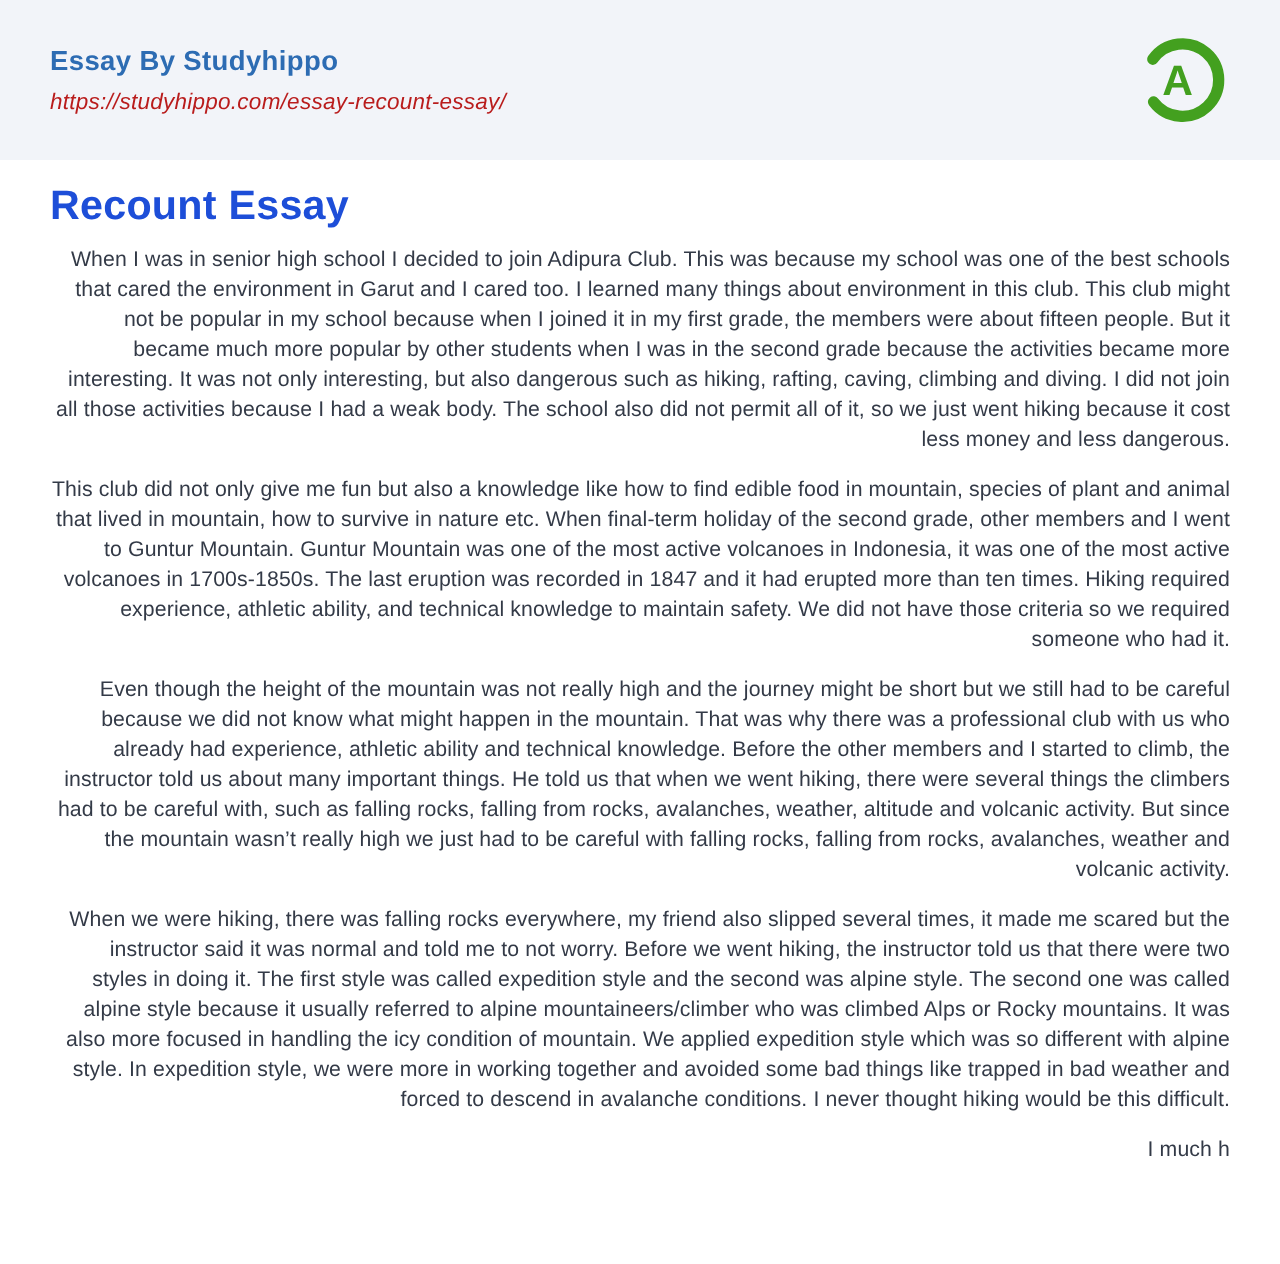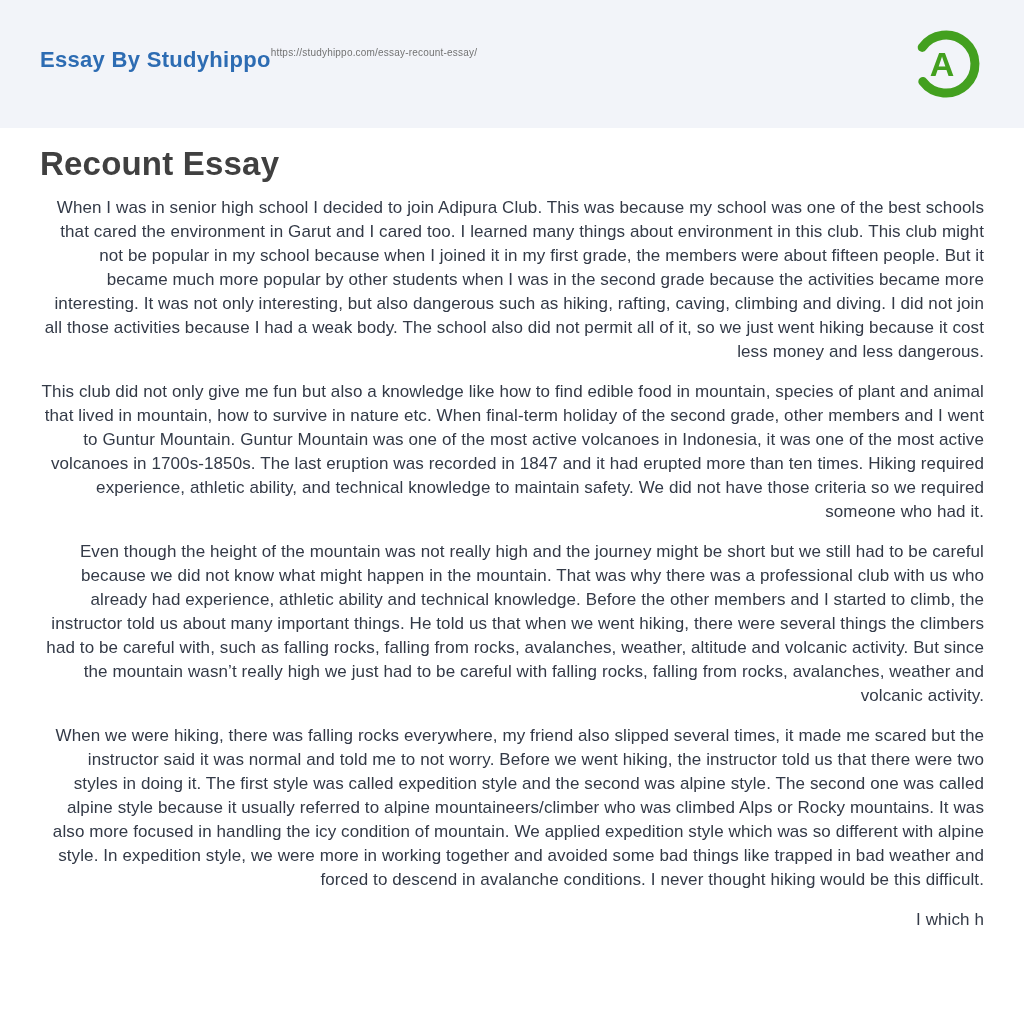--- a/index.html
+++ b/index.html
@@ -12,40 +12,41 @@
     overflow: hidden;
   }
   .header {
     height: 128px;
     background: #f2f4f9;
     display: flex;
     align-items: center;
     justify-content: space-between;
     padding: 0 40px;
   }
-  .header-left { display: flex; flex-direction: row; }
+  .header-left { display: flex; flex-direction: column; }
   .byline {
     color: #2d6cb3;
     font-size: 22px;
     font-weight: 700;
     letter-spacing: 0.3px;
     text-decoration: none;
     margin-bottom: 9px;
   }
   .url {
-    color: #737373;
-    font-size: 10px;
+    color: #b91c1c;
+    font-size: 18px;
     font-weight: 500;
     letter-spacing: 0.2px;
     text-decoration: none;
+    font-style: italic;
   }
   .logo { width: 76px; height: 76px; display: block; }
   .content { padding: 16px 40px 0 40px; }
   .title {
-    color: #404040;
+    color: #1d4ed8;
     font-size: 33px;
     font-weight: 800;
     letter-spacing: 0.2px;
     line-height: 1.2;
     margin-bottom: 12px;
   }
   .essay p {
     color: #333a47;
     font-size: 17px;
     line-height: 24px;
@@ -71,17 +72,17 @@
   </div>
 
   <div class="content">
     <h1 class="title">Recount Essay</h1>
 
     <div class="essay">
       <p>When I was in senior high school I decided to join Adipura Club. This was because my school was one of the best schools that cared the environment in Garut and I cared too. I learned many things about environment in this club. This club might not be popular in my school because when I joined it in my first grade, the members were about fifteen people. But it became much more popular by other students when I was in the second grade because the activities became more interesting. It was not only interesting, but also dangerous such as hiking, rafting, caving, climbing and diving. I did not join all those activities because I had a weak body. The school also did not permit all of it, so we just went hiking because it cost less money and less dangerous.</p>
       <p>This club did not only give me fun but also a knowledge like how to find edible food in mountain, species of plant and animal that lived in mountain, how to survive in nature etc. When final-term holiday of the second grade, other members and I went to Guntur Mountain. Guntur Mountain was one of the most active volcanoes in Indonesia, it was one of the most active volcanoes in 1700s-1850s. The last eruption was recorded in 1847 and it had erupted more than ten times. Hiking required experience, athletic ability, and technical knowledge to maintain safety. We did not have those criteria so we required someone who had it.</p>
       <p>Even though the height of the mountain was not really high and the journey might be short but we still had to be careful because we did not know what might happen in the mountain. That was why there was a professional club with us who already had experience, athletic ability and technical knowledge. Before the other members and I started to climb, the instructor told us about many important things. He told us that when we went hiking, there were several things the climbers had to be careful with, such as falling rocks, falling from rocks, avalanches, weather, altitude and volcanic activity. But since the mountain wasn’t really high we just had to be careful with falling rocks, falling from rocks, avalanches, weather and volcanic activity.</p>
       <p>When we were hiking, there was falling rocks everywhere, my friend also slipped several times, it made me scared but the instructor said it was normal and told me to not worry. Before we went hiking, the instructor told us that there were two styles in doing it. The first style was called expedition style and the second was alpine style. The second one was called alpine style because it usually referred to alpine mountaineers/climber who was climbed Alps or Rocky mountains. It was also more focused in handling the icy condition of mountain. We applied expedition style which was so different with alpine style. In expedition style, we were more in working together and avoided some bad things like trapped in bad weather and forced to descend in avalanche conditions. I never thought hiking would be this difficult.</p>
-      <p>I which h</p>
+      <p>I much h</p>
     </div>
   </div>
 
 </div>
 
 </body></html>

